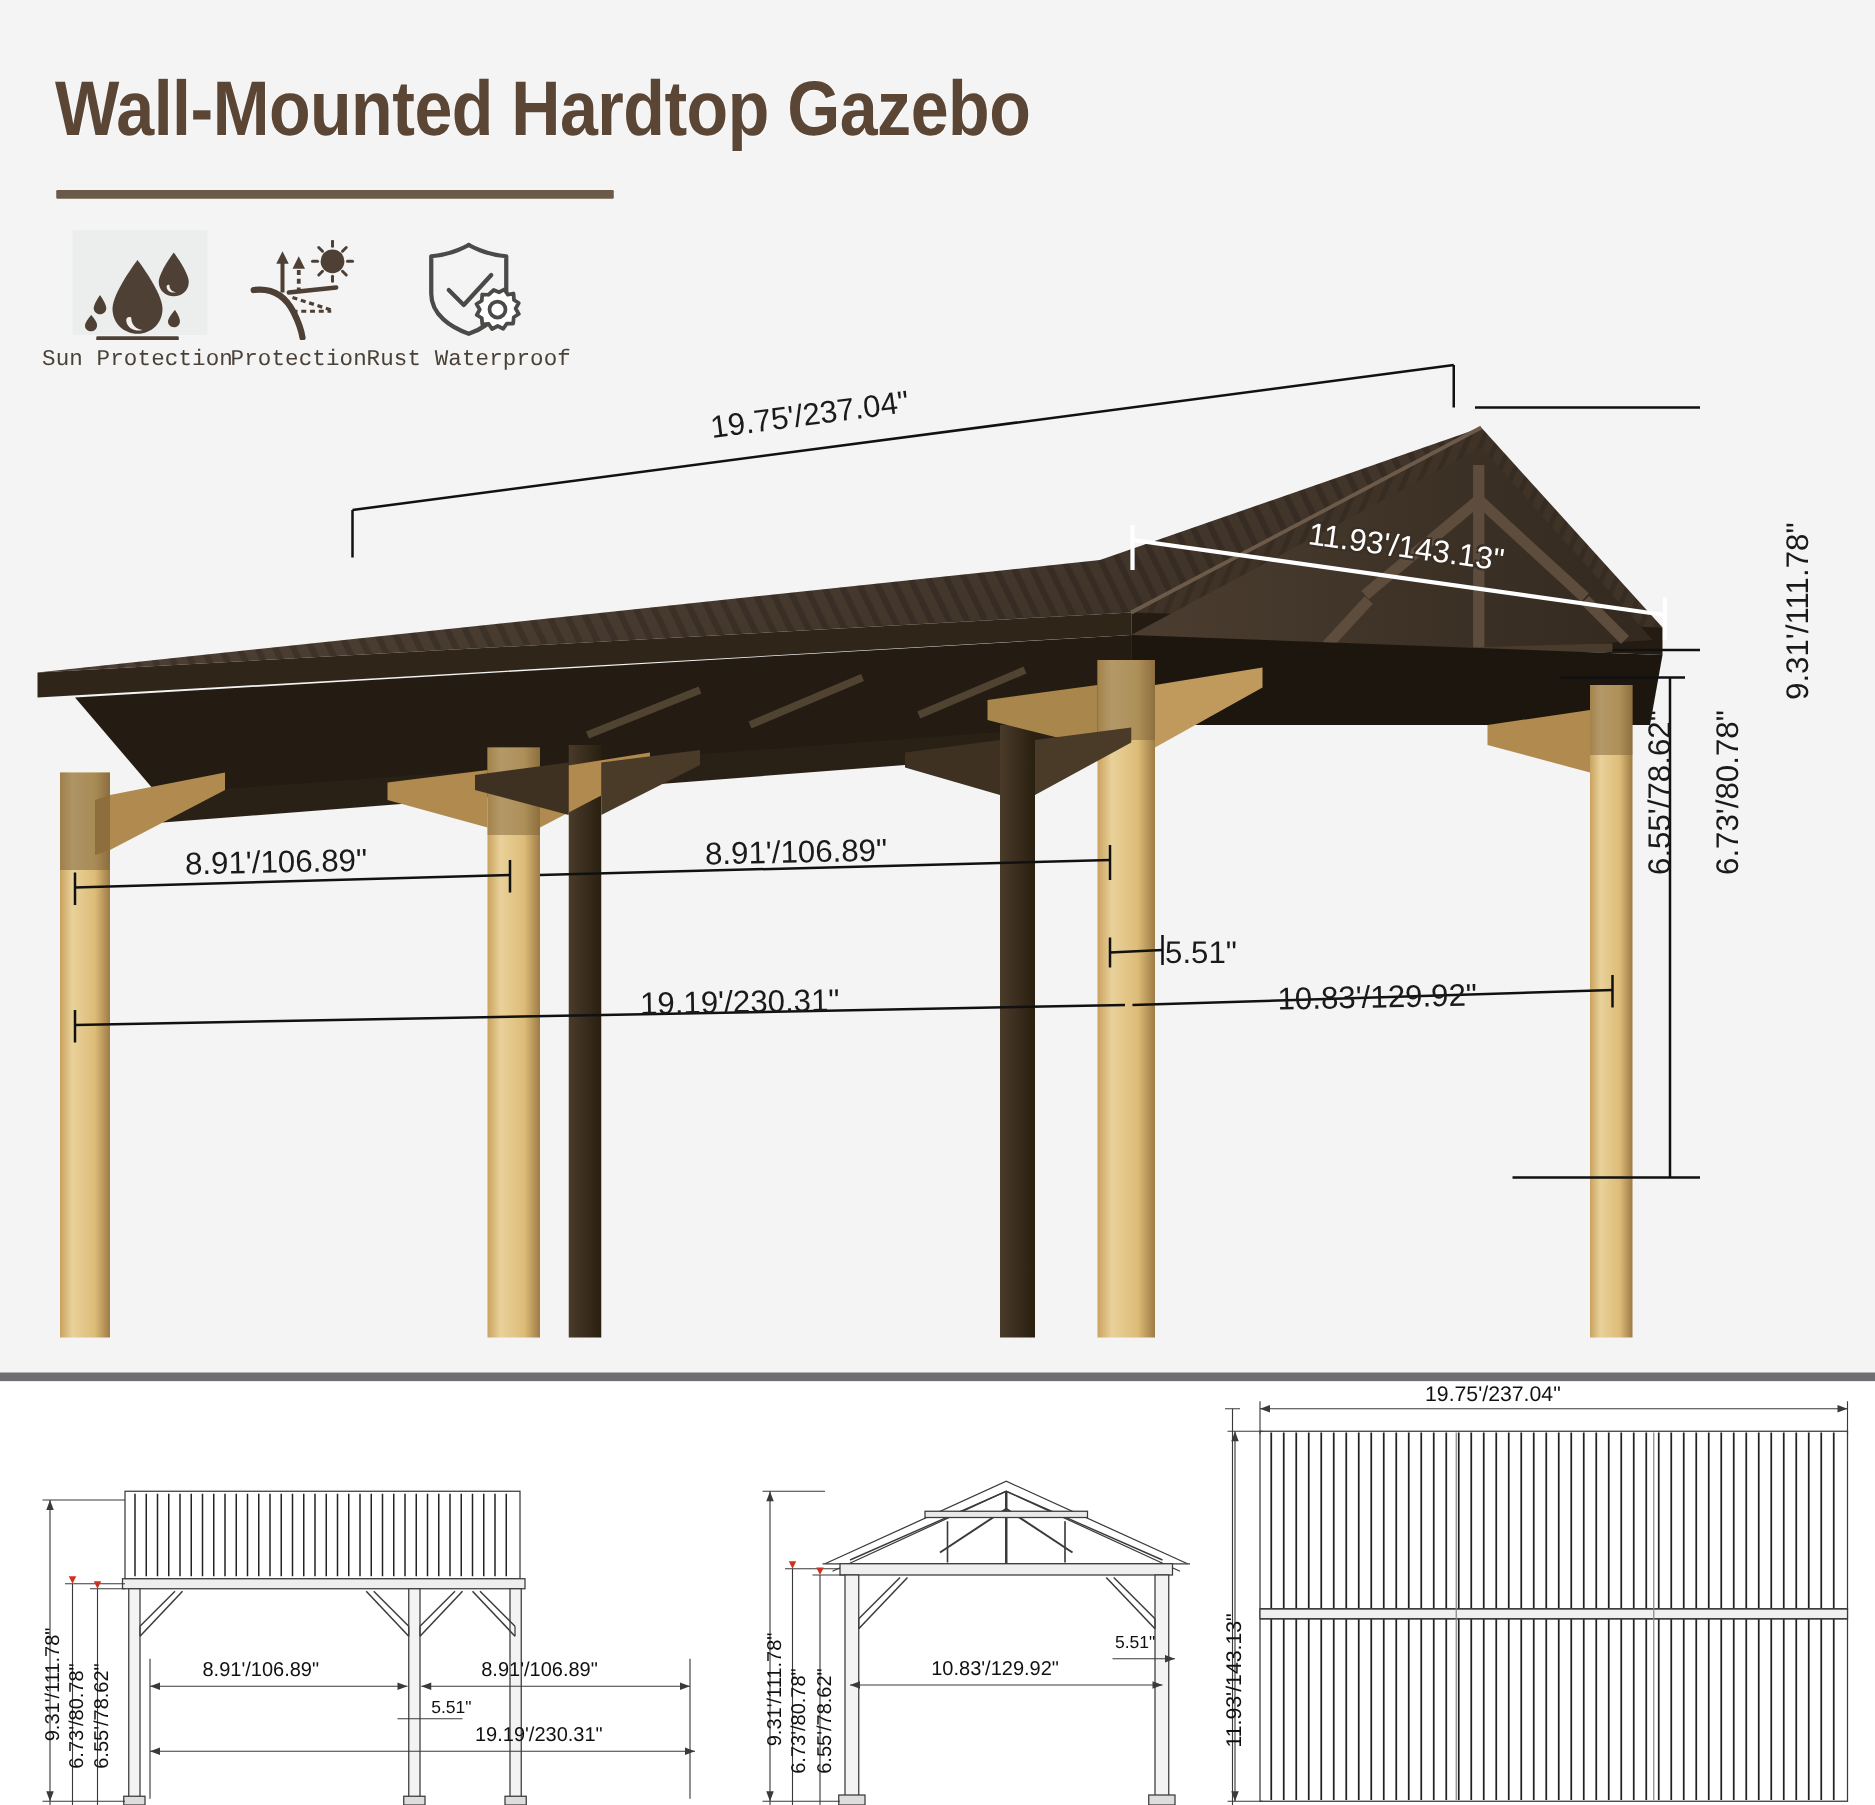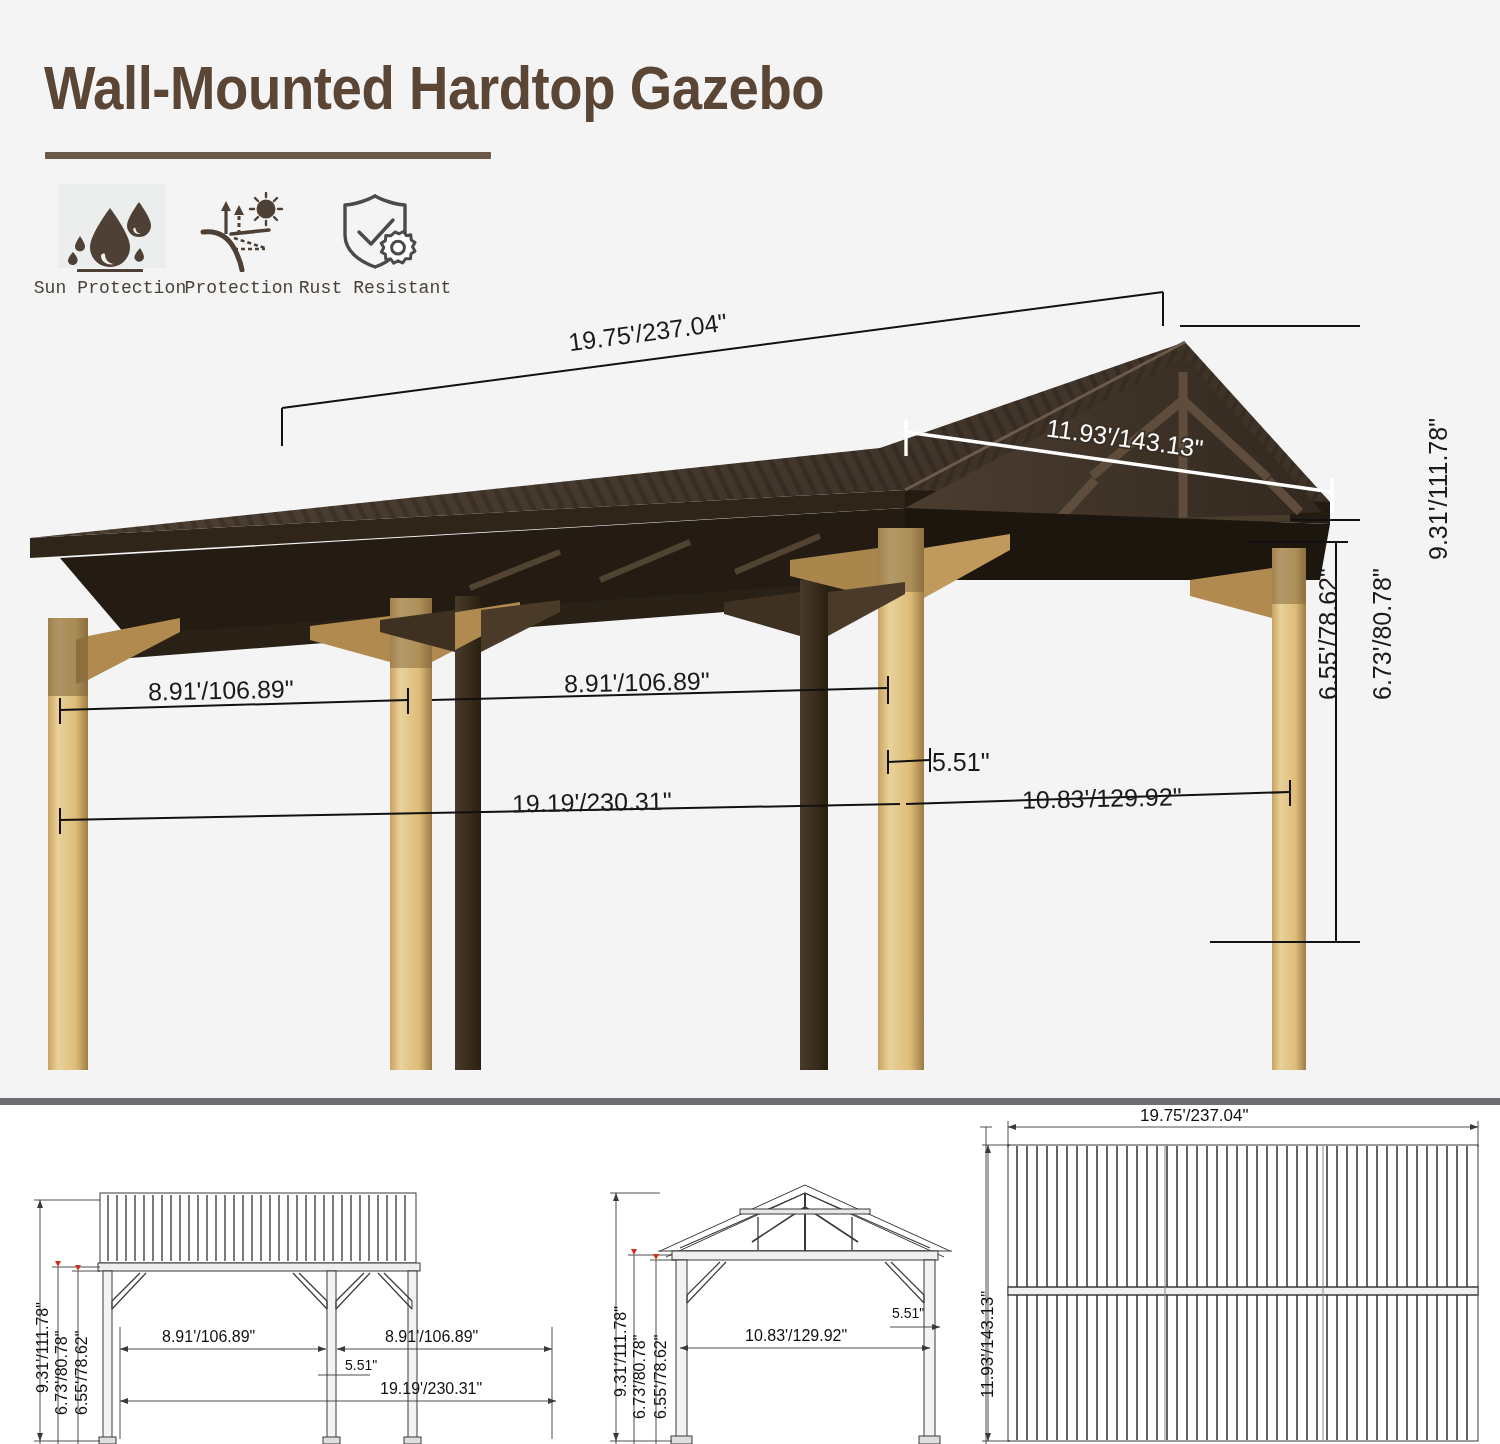--- a/index.html
+++ b/index.html
@@ -147,21 +147,21 @@
             <path d="M44 6 C44 6 30 14 14 15 L14 45 C14 62 30 72 44 77 C53 74 62 68 67 60" stroke="#4a4a48" stroke-width="3.4" fill="none" stroke-linejoin="round" stroke-linecap="round"></path>
             <path d="M44 6 C44 6 58 14 74 15 L74 45" stroke="#4a4a48" stroke-width="3.4" fill="none" stroke-linejoin="round" stroke-linecap="round"></path>
             <path d="M28 42 L40 54 L62 30" stroke="#4a4a48" stroke-width="3.4" fill="none" stroke-linecap="round" stroke-linejoin="round"></path>
 
             <g transform="translate(64,58)">
               <path d="M0,-16 L4.2,-14.2 L8.5,-16.5 L11.3,-12.3 L15.8,-13.2 L16.2,-8 L20,-5.6 L17.5,-1.2 L20,3.2 L16,5.8 L15.5,10.8 L10.5,10.8 L7.6,15 L3.2,12.8 L-1.4,15.2 L-4.2,11 L-9.2,11.4 L-9.6,6.4 L-13.6,4 L-11.2,-0.4 L-13.8,-4.8 L-9.6,-7.4 L-9.2,-12.4 L-4.2,-12.2 Z" stroke="#4a4a48" stroke-width="3" fill="#ffffff" stroke-linejoin="round"></path>
               <circle cx="3" cy="-0.4" r="6.4" stroke="#4a4a48" stroke-width="3" fill="#ffffff"></circle>
             </g>
           </svg>
         </div>
-        <div class="flabel">Rust Resistant</div>
+        <div class="flabel">Rust Waterproof</div>
       </div>
     </div>
 
     <svg class="photo" viewBox="0 0 1360 790">
       <defs>
         <linearGradient id="roofTop" x1="0" y1="0" x2="1" y2="0.5">
           <stop offset="0" stop-color="#5d4d3f"></stop>
           <stop offset="0.45" stop-color="#4c3e32"></stop>
           <stop offset="1" stop-color="#3d3127"></stop>
         </linearGradient>

